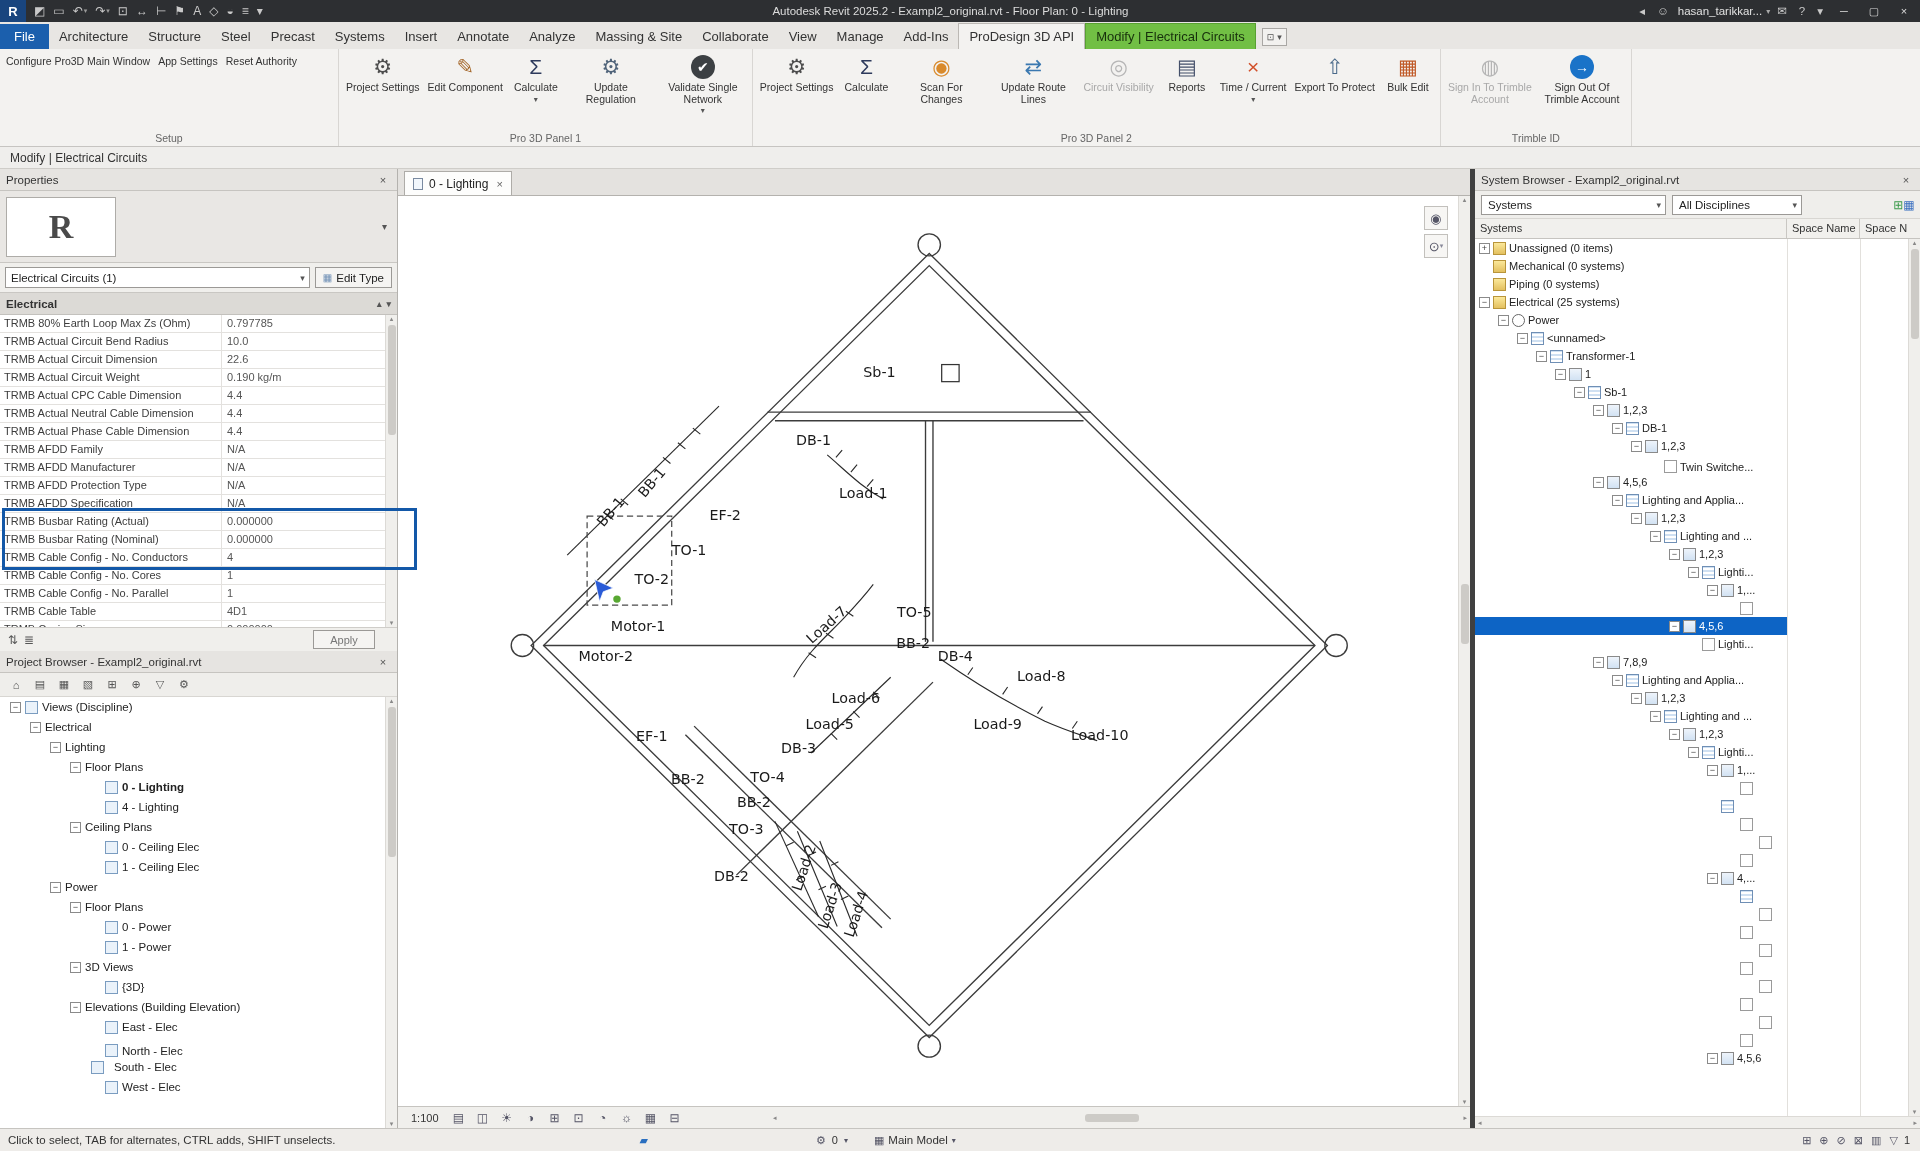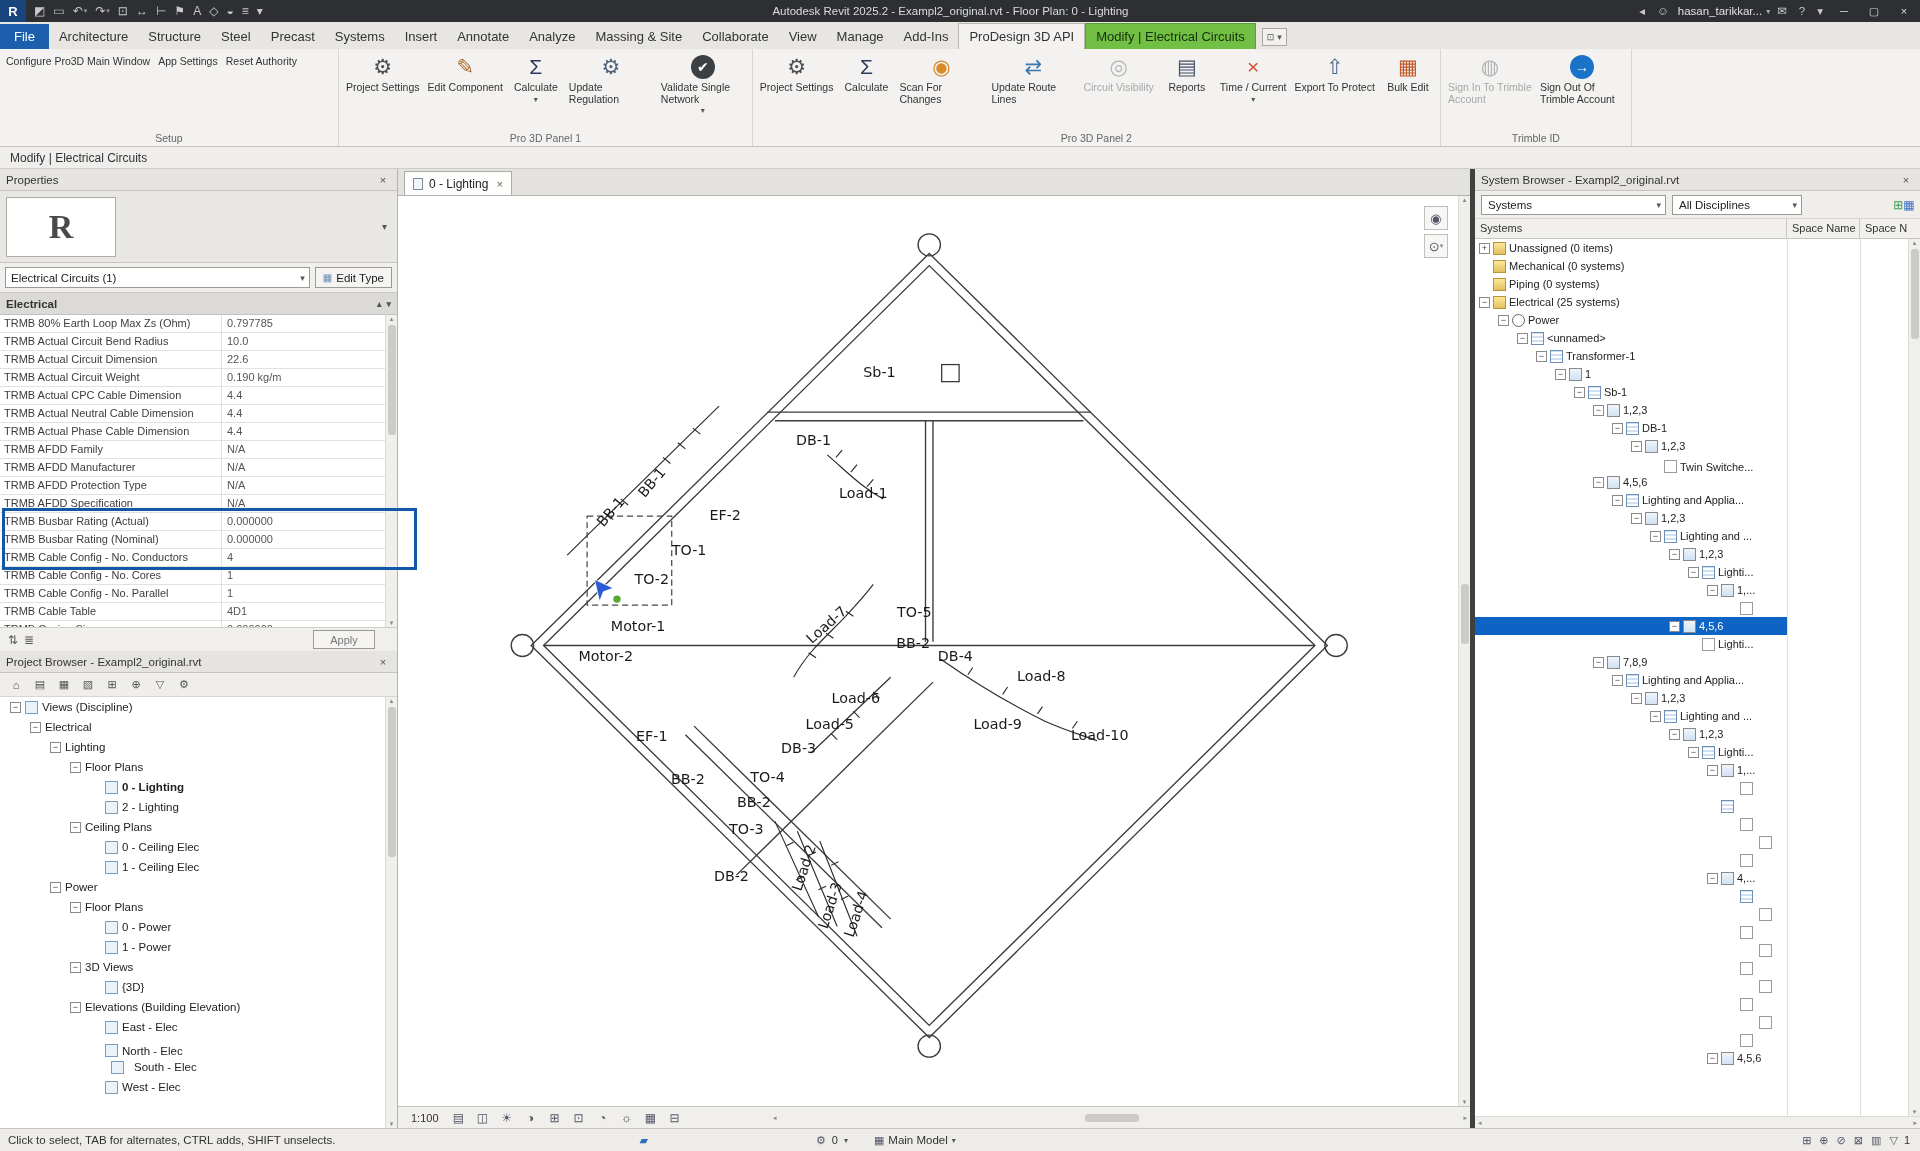--- a/index.html
+++ b/index.html
@@ -30,21 +30,21 @@
   
   .ribbon-body{height:98px;background:#f3f2f0;border-bottom:1px solid #c6c4c1;display:flex;align-items:stretch}
   .rpanel{display:flex;flex-direction:column;border-right:1px solid #d8d6d3;padding:2px 4px 0}
   .rpanel-body{flex:1;display:flex;align-items:flex-start;gap:2px}
   .rpanel-label{height:15px;font-size:10.5px;color:#666;text-align:center;padding-top:1px}
   .setup-links{display:flex;gap:8px;padding:4px 2px;flex-wrap:wrap;width:330px}
   .setup-link{font-size:10.5px;color:#333;cursor:default}
   .rbtn{display:flex;flex-direction:column;align-items:center;min-width:56px;max-width:90px;padding:3px 3px 0;cursor:default}
   .rbtn-icon{font-size:21px;line-height:26px;height:26px;display:flex;align-items:center;justify-content:center}
   .rbtn-icon.badge{width:24px;height:24px;border-radius:50%;font-size:14px;line-height:24px;margin:1px}
-  .rbtn-label{font-size:10.5px;line-height:11.5px;text-align:left;color:#333;margin-top:2px;white-space:normal}
+  .rbtn-label{font-size:10.5px;line-height:11.5px;text-align:center;color:#333;margin-top:2px;white-space:normal}
   .rbtn-arrow{font-size:8px;color:#555;margin-top:1px}
   .rbtn.disabled .rbtn-label{color:#a8a8a8}
 
   
   .modify-bar{height:22px;background:#efeeec;border-bottom:1px solid #cfcdc9;display:flex;align-items:center;padding-left:10px;font-size:12px;color:#333}
 
   
   .main{height:959px;display:flex;position:relative}
   .left-col{width:398px;flex:0 0 398px;display:flex;flex-direction:column;border-right:1px solid #b4b2ae;background:#f2f1ef;position:relative;z-index:5;overflow:visible}
   .center-col{flex:1;display:flex;flex-direction:column;min-width:0;position:relative;z-index:1}
@@ -478,21 +478,21 @@
             <span>Floor Plans</span>
           </div>
           <div class="tree-row bold" style="padding-left: 90px;">
             <span class="exp-space"></span>
             <span class="ic ic-view"></span>
             <span>0 - Lighting</span>
           </div>
           <div class="tree-row" style="padding-left: 90px;">
             <span class="exp-space"></span>
             <span class="ic ic-view"></span>
-            <span>2 - Lighting</span>
+            <span>4 - Lighting</span>
           </div>
           <div class="tree-row" style="padding-left: 70px;">
             <span class="expander">−</span>
             <span>Ceiling Plans</span>
           </div>
           <div class="tree-row" style="padding-left: 90px;">
             <span class="exp-space"></span>
             <span class="ic ic-view"></span>
             <span>0 - Ceiling Elec</span>
           </div>
@@ -535,21 +535,21 @@
           <div class="tree-row" style="padding-left: 90px;">
             <span class="exp-space"></span>
             <span class="ic ic-view"></span>
             <span>East - Elec</span>
           </div>
           <div class="tree-row" style="padding-left: 90px; align-items: flex-end;">
             <span class="exp-space"></span>
             <span class="ic ic-view"></span>
             <span>North - Elec</span>
           </div>
-          <div class="tree-row" style="padding-left: 90px; gap: 10px;">
+          <div class="tree-row" style="padding-left: 70px; gap: 10px;">
             <span class="exp-space"></span>
             <span class="ic ic-view"></span>
             <span>South - Elec</span>
           </div>
           <div class="tree-row" style="padding-left: 90px;">
             <span class="exp-space"></span>
             <span class="ic ic-view"></span>
             <span>West - Elec</span>
           </div>
           <div class="vscroll">

